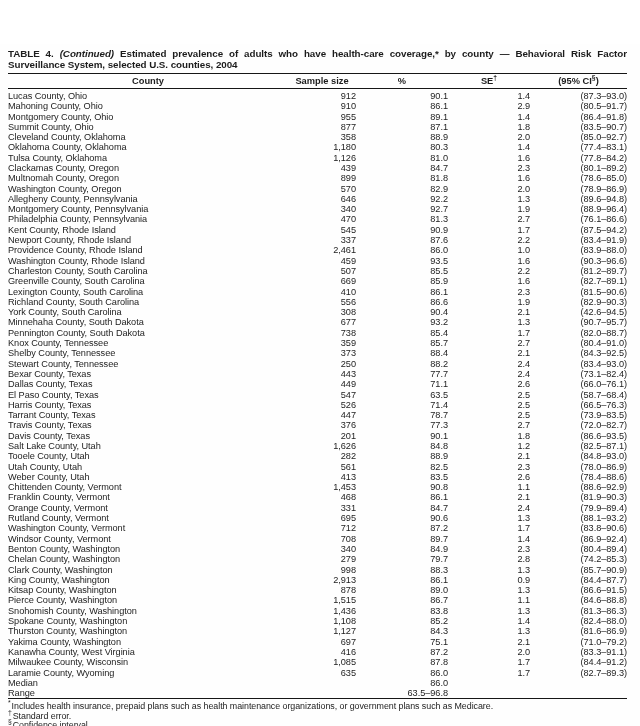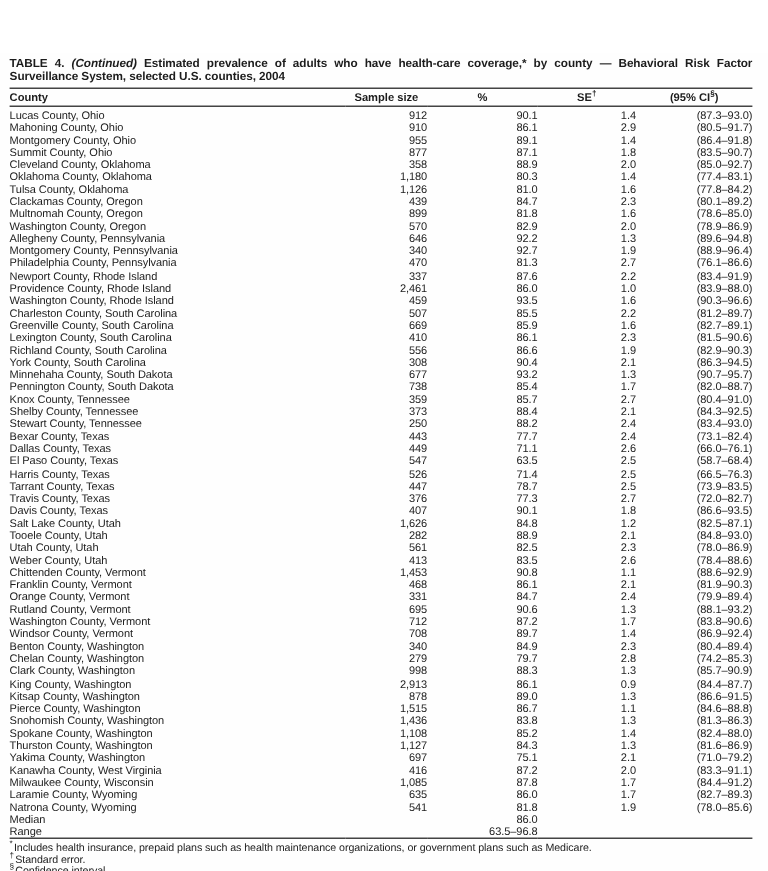--- a/index.html
+++ b/index.html
@@ -37,21 +37,21 @@
   col.c-ci     { width:97px; }
   th {
     font-size:9.3px;
     font-weight:bold;
     line-height:10px;
     text-align:center;
     padding:2px 0 2px 0;
     border-bottom:1.4px solid #161616;
     white-space:nowrap;
   }
-  th.county { text-align:left; }
+  th.county { text-align:center; }
   th sup { font-size:6.8px; line-height:0; }
   td {
     font-size:9.2px;
     line-height:10.3px;
     height:10.3px;
     padding:0;
     white-space:nowrap;
     overflow:visible;
     letter-spacing:-0.05px;
   }
@@ -181,20 +181,27 @@
           <td class="num">(88.9–96.4)</td>
         </tr>
         <tr>
           <td class="county">Philadelphia County, Pennsylvania</td>
           <td class="num">470</td>
           <td class="num">81.3</td>
           <td class="num">2.7</td>
           <td class="num">(76.1–86.6)</td>
         </tr>
         <tr>
+          <td class="county">Kent County, Rhode Island</td>
+          <td class="num">545</td>
+          <td class="num">90.9</td>
+          <td class="num">1.7</td>
+          <td class="num">(87.5–94.2)</td>
+        </tr>
+        <tr>
           <td class="county">Newport County, Rhode Island</td>
           <td class="num">337</td>
           <td class="num">87.6</td>
           <td class="num">2.2</td>
           <td class="num">(83.4–91.9)</td>
         </tr>
         <tr>
           <td class="county">Providence County, Rhode Island</td>
           <td class="num">2,461</td>
           <td class="num">86.0</td>
@@ -234,21 +241,21 @@
           <td class="num">556</td>
           <td class="num">86.6</td>
           <td class="num">1.9</td>
           <td class="num">(82.9–90.3)</td>
         </tr>
         <tr>
           <td class="county">York County, South Carolina</td>
           <td class="num">308</td>
           <td class="num">90.4</td>
           <td class="num">2.1</td>
-          <td class="num">(86.3–94.5)</td>
+          <td class="num">(42.6–94.5)</td>
         </tr>
         <tr>
           <td class="county">Minnehaha County, South Dakota</td>
           <td class="num">677</td>
           <td class="num">93.2</td>
           <td class="num">1.3</td>
           <td class="num">(90.7–95.7)</td>
         </tr>
         <tr>
           <td class="county">Pennington County, South Dakota</td>
@@ -315,21 +322,21 @@
         </tr>
         <tr>
           <td class="county">Travis County, Texas</td>
           <td class="num">376</td>
           <td class="num">77.3</td>
           <td class="num">2.7</td>
           <td class="num">(72.0–82.7)</td>
         </tr>
         <tr>
           <td class="county">Davis County, Texas</td>
-          <td class="num">407</td>
+          <td class="num">201</td>
           <td class="num">90.1</td>
           <td class="num">1.8</td>
           <td class="num">(86.6–93.5)</td>
         </tr>
         <tr>
           <td class="county">Salt Lake County, Utah</td>
           <td class="num">1,626</td>
           <td class="num">84.8</td>
           <td class="num">1.2</td>
           <td class="num">(82.5–87.1)</td>
@@ -480,27 +487,20 @@
           <td class="num">87.8</td>
           <td class="num">1.7</td>
           <td class="num">(84.4–91.2)</td>
         </tr>
         <tr>
           <td class="county">Laramie County, Wyoming</td>
           <td class="num">635</td>
           <td class="num">86.0</td>
           <td class="num">1.7</td>
           <td class="num">(82.7–89.3)</td>
-        </tr>
-        <tr>
-          <td class="county">Natrona County, Wyoming</td>
-          <td class="num">541</td>
-          <td class="num">81.8</td>
-          <td class="num">1.9</td>
-          <td class="num">(78.0–85.6)</td>
         </tr>
         <tr>
           <td class="county">Median</td>
           <td class="num"></td>
           <td class="num">86.0</td>
           <td class="num"></td>
           <td class="num"></td>
         </tr>
         <tr>
           <td class="county">Range</td>

